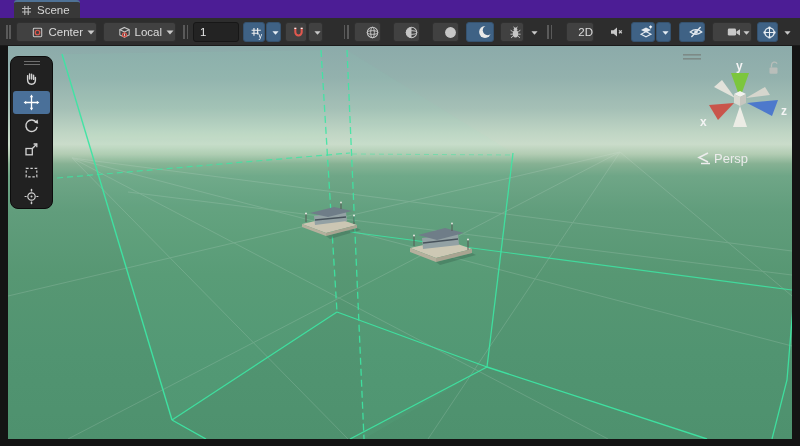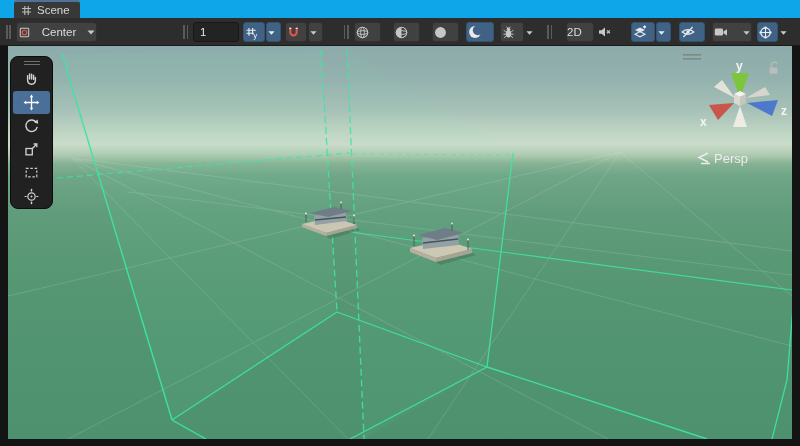--- a/index.html
+++ b/index.html
@@ -3,31 +3,31 @@
 <meta charset="utf-8">
 <style>
   html,body{margin:0;padding:0;}
   body{
     width:800px;height:446px;position:relative;overflow:hidden;
     background:#141414;
     font-family:"Liberation Sans","DejaVu Sans",sans-serif;
     -webkit-font-smoothing:antialiased;
   }
   
-  .tabbar{position:absolute;left:0;top:0;width:800px;height:18px;background:#0ea5e9;}
+  .tabbar{position:absolute;left:0;top:0;width:800px;height:18px;background:#4c1d95;}
   .tab{
     position:absolute;left:14px;top:0;height:18px;padding:0 10px 0 7px;
     background:#383838;border-top:2px solid #4f7296;box-sizing:border-box;
     display:flex;align-items:center;gap:5px;color:#d6d6d6;font-size:11.5px;
     border-radius:3px 3px 0 0;
   }
   .tab svg{display:block}
   
   .toolbar{position:absolute;left:0;top:18px;width:800px;height:28px;background:#2d2d2d;border-bottom:1px solid #1a1a1a;box-sizing:border-box;}
-  .tb{position:absolute;top:4px;height:20px;box-sizing:border-box;display:flex;align-items:center;justify-content:space-between;
+  .tb{position:absolute;top:4px;height:20px;box-sizing:border-box;display:flex;align-items:center;justify-content:flex-end;
       background:#414141;border:1px solid #303030;border-radius:3px;color:#dcdcdc;font-size:11.5px;cursor:default;}
   .tb.blue{background:#3f6285;border-color:#35526f;}
   .tb.flat{background:transparent;border:none;}
   .grip{position:absolute;top:7px;width:5px;height:14px;
         background:linear-gradient(90deg,#5a5a5a 0 1.5px,transparent 1.5px 3.5px,#5a5a5a 3.5px 5px);}
   .tb .lbl{padding:0 3px;}
   .snapfield{position:absolute;top:4px;height:20px;width:46px;background:#232323;border:1px solid #171717;
              border-radius:3px;color:#e6e6e6;font-size:11.5px;padding:0 6px;box-sizing:border-box;
              font-family:"Liberation Sans","DejaVu Sans",sans-serif;}
   
@@ -73,20 +73,31 @@
     <svg width="15" height="15" viewBox="0 0 16 16">
       <rect x="3.5" y="3.5" width="9" height="9" rx="1" stroke="#c8c8c8" fill="none" stroke-width="1.1"></rect>
       <circle cx="8" cy="8" r="2.4" stroke="#e0584e" fill="none" stroke-width="1.3"></circle>
     </svg>
     <span class="lbl">Center</span>
     <svg width="10" height="8" viewBox="0 0 10 8">
         <polygon points="1.5,2.5 8.5,2.5 5,6.5" fill="#c9c9c9"></polygon>
       </svg>
   </div>
 
+  <div class="tb" style="left:103px;width:73px">
+    <svg width="15" height="15" viewBox="0 0 16 16">
+      <polygon points="8,2.6 13,5 13,10.6 8,13 3,10.6 3,5" stroke="#c8c8c8" fill="none" stroke-width="1.1"></polygon>
+      <path d="M3 5 L8 7.4 L13 5 M8 7.4 V13" stroke="#c8c8c8" fill="none" stroke-width="1.1"></path>
+      <circle cx="8" cy="10.4" r="2.1" stroke="#e0584e" fill="none" stroke-width="1.3"></circle>
+    </svg>
+    <span class="lbl">Local</span>
+    <svg width="10" height="8" viewBox="0 0 10 8">
+        <polygon points="1.5,2.5 8.5,2.5 5,6.5" fill="#c9c9c9"></polygon>
+      </svg>
+  </div>
 
   <span class="grip" style="left:183px"></span>
 
   <input class="snapfield" style="left: 193px;" value="1">
 
   <div class="tb blue" style="left:243px;width:22px">
     <svg width="15" height="15" viewBox="0 0 16 16">
       <path d="M5.3 3.2 V11.5 M9.2 3.2 V10 M2.8 5.6 H12.6 M2.8 8.8 H10.4" stroke="#efefef" stroke-width="1.2" fill="none"></path>
       <text x="10.2" y="14" font-size="7.5" fill="#ffffff" font-family="Liberation Sans,sans-serif">y</text>
     </svg>

